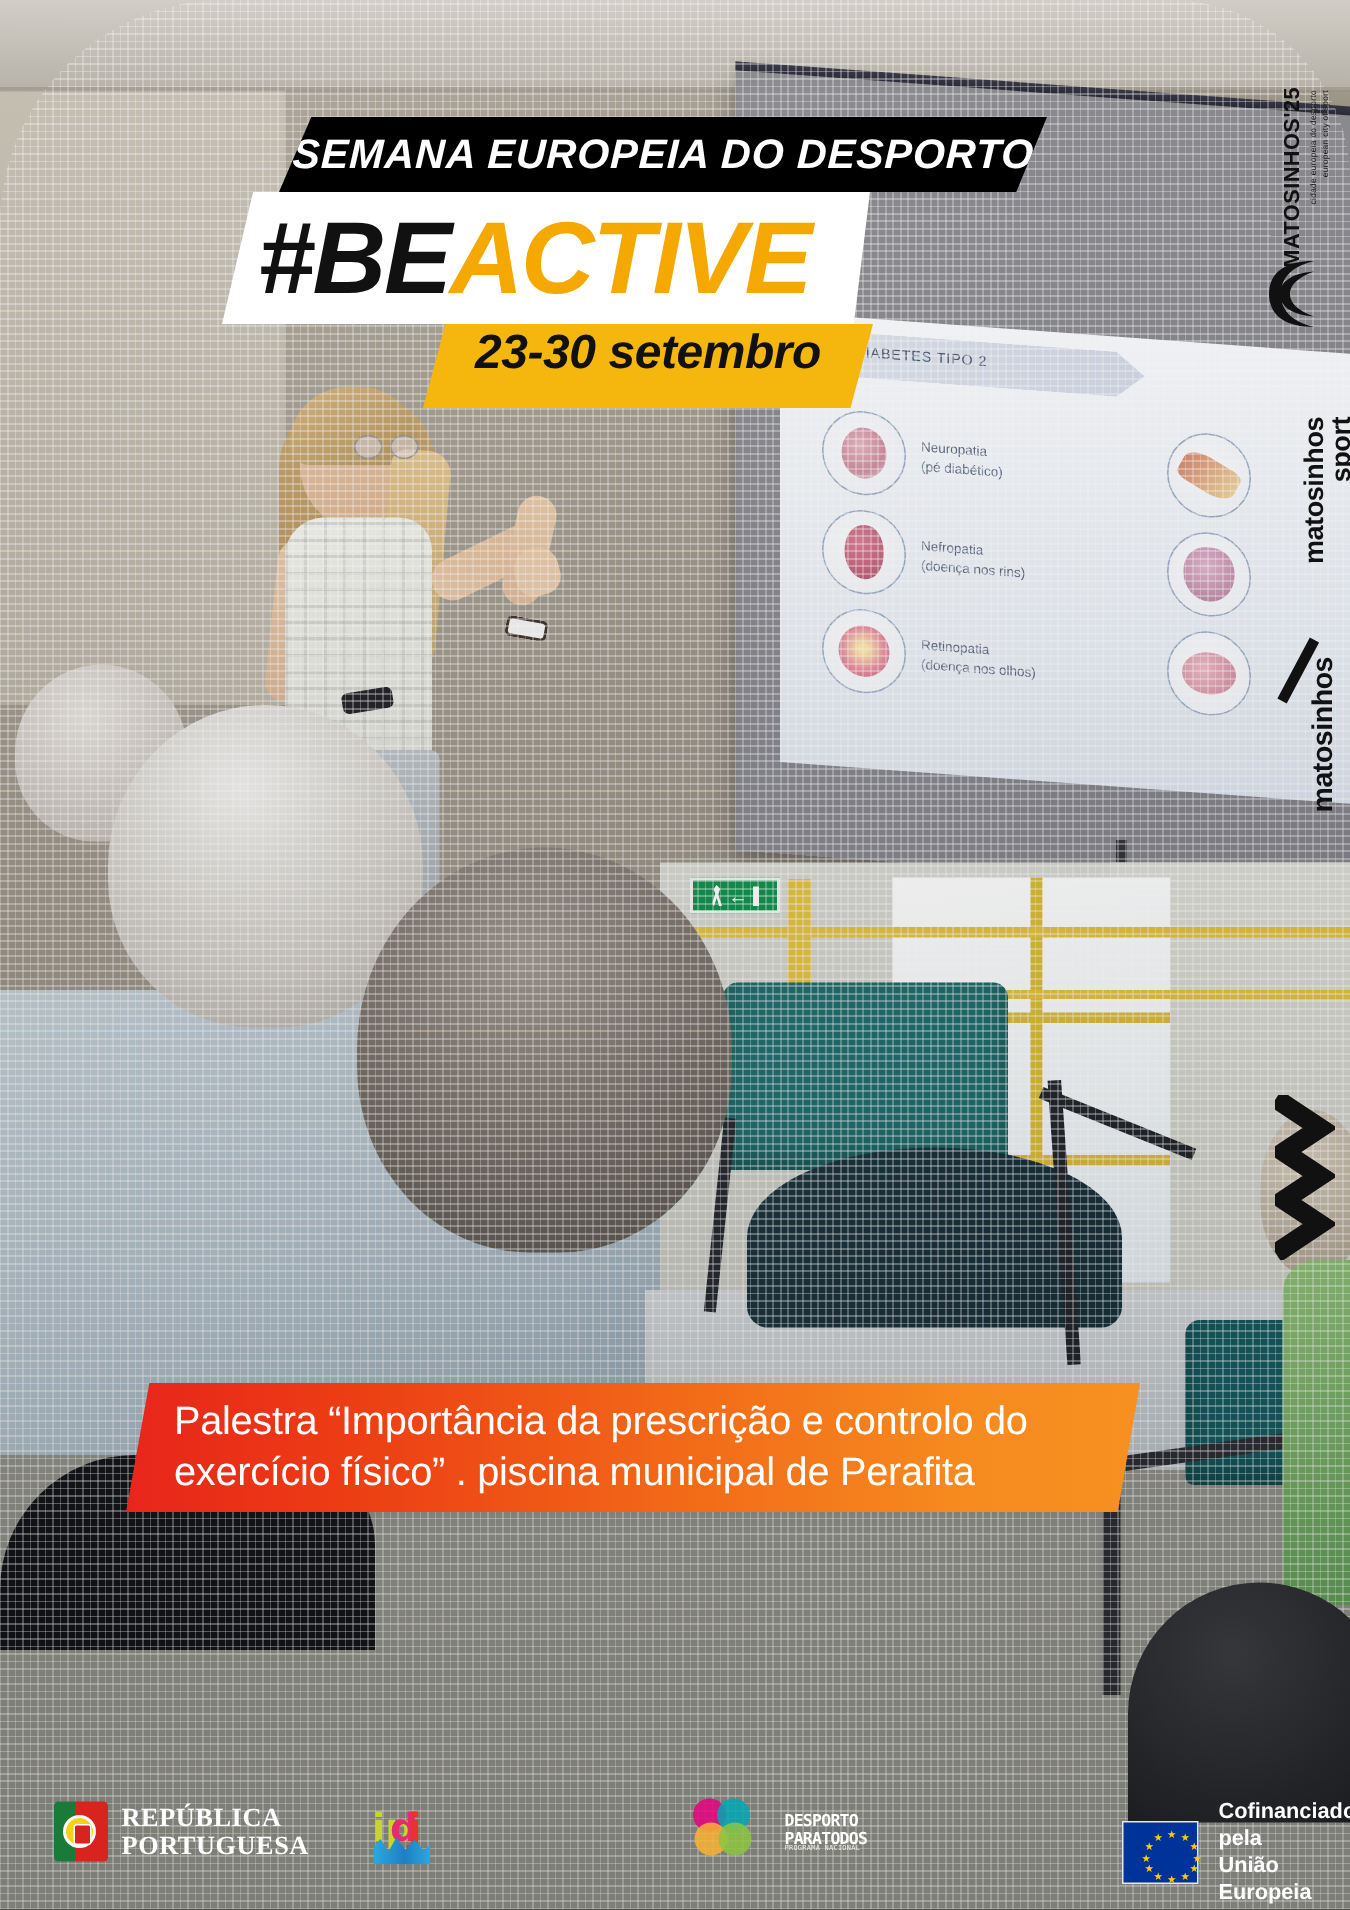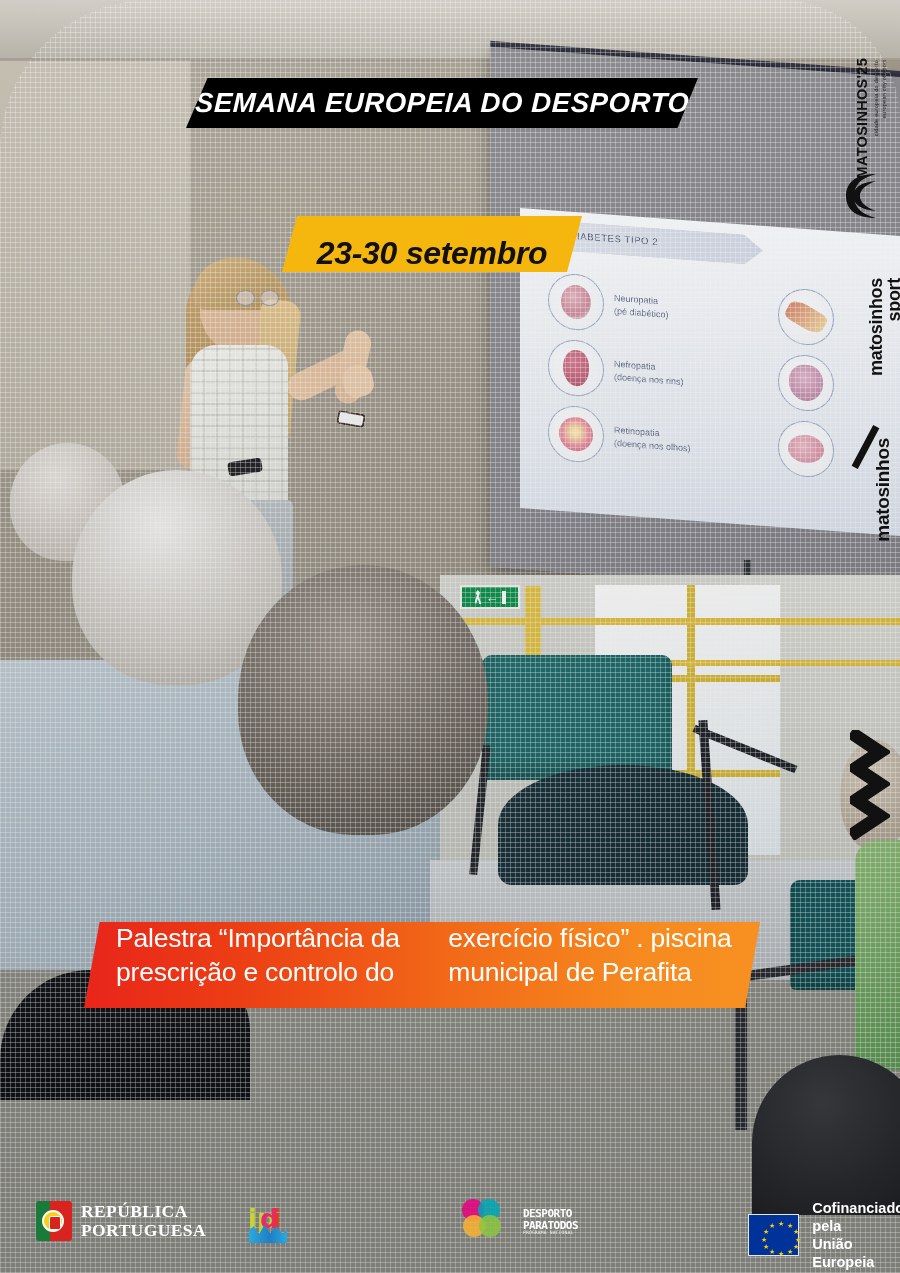--- a/index.html
+++ b/index.html
@@ -136,27 +136,27 @@
 
   .band-white{position:absolute;left:148px;top:128px;width:432px;height:88px;
     background:#fff;clip-path:polygon(4.8% 0,100% 0,97.5% 100%,0 100%);
     display:flex;align-items:center;padding-left:24px;}
   .beactive{font-weight:bold;font-style:italic;font-size:68px;line-height:1;letter-spacing:-1.5px;}
   .beactive .k{color:#111;}
   .beactive .y{color:#f5a800;}
 
   .band-yellow{position:absolute;left:282px;top:216px;width:300px;height:56px;
     background:#f5b60e;clip-path:polygon(5% 0,100% 0,95% 100%,0 100%);
-    display:flex;align-items:flex-end;justify-content:center;}
+    display:flex;align-items:flex-start;justify-content:center;}
   .band-yellow span{color:#111;font-style:italic;font-size:32px;font-weight:600;letter-spacing:-.3px;}
 
   .band-o1{position:absolute;left:84px;top:922px;width:676px;height:86px;
     background:linear-gradient(90deg,#e8251b 0%,#ec3d14 22%,#f26a18 55%,#f68a1f 82%,#f79021 100%);
     clip-path:polygon(2.3% 0,100% 0,97.8% 100%,0 100%);
-    display:flex;flex-direction:row;justify-content:center;padding-left:32px;}
+    display:flex;flex-direction:column;justify-content:center;padding-left:32px;}
   .band-o1 div{color:#fff;font-size:26.5px;line-height:1.28;font-weight:500;letter-spacing:-.2px;}
 
   .band-o2{position:absolute;left:72px;top:1023px;width:462px;height:73px;
     background:linear-gradient(90deg,#ee2316 0%,#f04d14 30%,#f47519 62%,#f68a1f 100%);
     clip-path:polygon(3.4% 0,100% 0,96.6% 100%,0 100%);
     display:flex;align-items:center;padding-left:28px;}
   .band-o2 span{color:#fff;font-size:31px;font-weight:500;letter-spacing:-.2px;}
 
   
   .matos25{position:absolute;left:836px;top:58px;width:58px;height:200px;color:#111;}
@@ -328,20 +328,23 @@
     <div class="head h4"></div>
     <div class="h4b"></div>
 
     <div class="photo-grade"></div>
   </div>
 
   <div class="band-black">
     <span>SEMANA EUROPEIA DO DESPORTO</span>
   </div>
 
+  <div class="band-white">
+    <div class="beactive"><span class="k">#BE</span><span class="y">ACTIVE</span></div>
+  </div>
 
   <div class="band-yellow">
     <span>23-30 setembro</span>
   </div>
 
   <div class="band-o1">
     <div>Palestra “Importância da prescrição e controlo do</div>
     <div>exercício físico” . piscina municipal de Perafita</div>
   </div>
 

